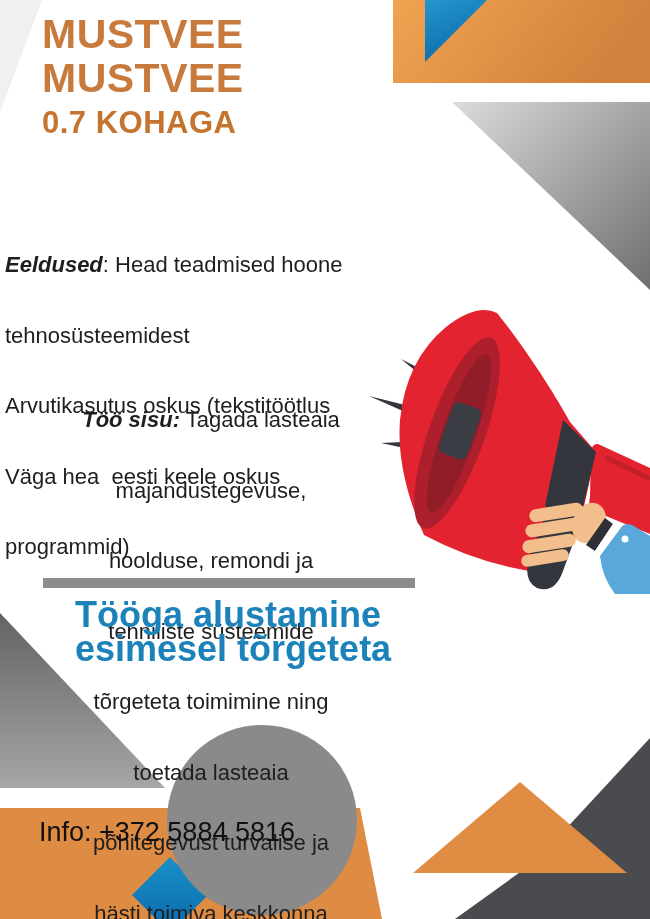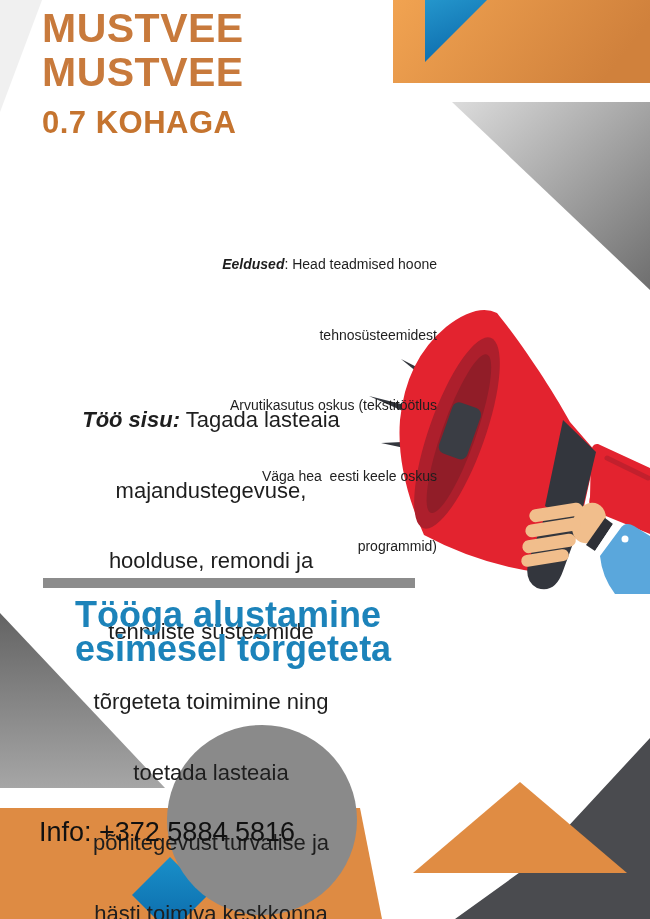--- a/index.html
+++ b/index.html
@@ -3,29 +3,29 @@
 <meta charset="utf-8">
 <style>
   html,body{margin:0;padding:0;background:#fff;}
   .poster{
     position:relative;width:650px;height:919px;background:#fff;overflow:hidden;
     font-family:"Liberation Sans",sans-serif;
   }
   .bg-svg{position:absolute;left:0;top:0;z-index:0;}
   .txt{position:absolute;z-index:1;}
   .title{
-    left:42px;top:6px;font-size:41px;line-height:44px;font-weight:700;
+    left:42px;top:12px;font-size:41px;line-height:44px;font-weight:700;
     color:var(--title-orange);letter-spacing:.5px;
   }
   .subtitle{
     left:42px;top:103px;font-size:31px;line-height:39px;font-weight:700;
     color:var(--subtitle-orange);letter-spacing:.5px;
   }
   .req{
-    left:5px;top:206px;width:432px;text-align:right;font-size:14px;
+    left:5px;top:206px;width:432px;text-align:left;font-size:22px;
     line-height:23.5px;color:var(--body-text);white-space:pre-wrap;
   }
   .job{
     left:25px;top:361px;width:372px;text-align:center;font-size:22px;
     line-height:23.5px;color:var(--body-text);white-space:pre-wrap;
   }
   .lead{font-weight:700;font-style:italic;}
   .startnote{
     left:75px;top:598px;width:450px;text-align:left;font-size:36px;
     line-height:34px;font-weight:700;color:var(--teal-accent);

